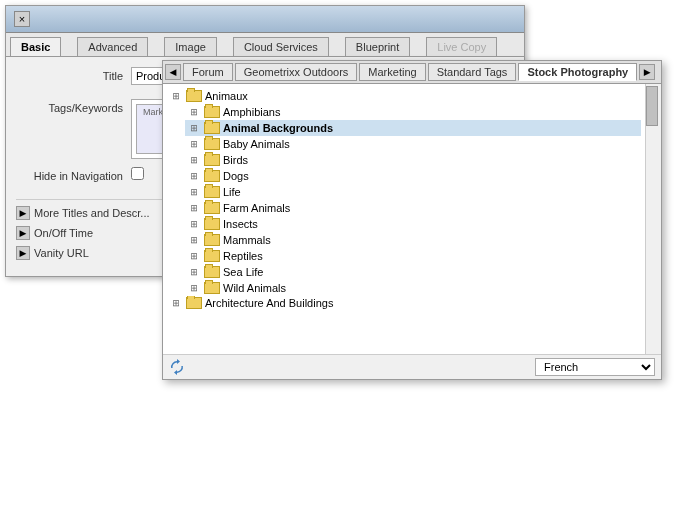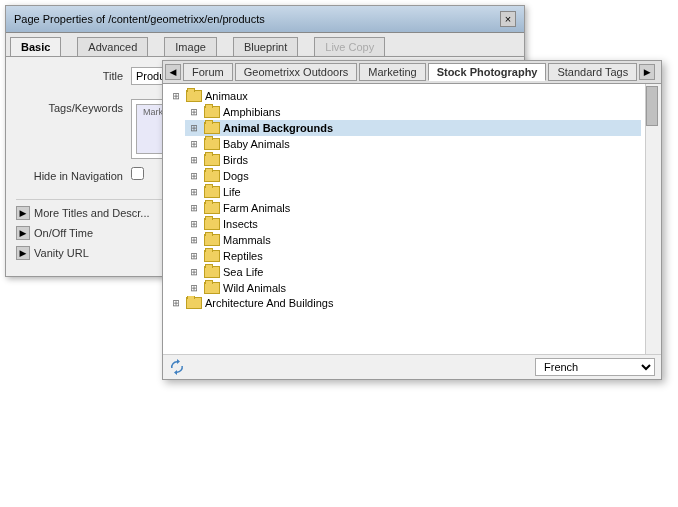--- a/index.html
+++ b/index.html
@@ -312,30 +312,30 @@
       background: #ccc;
       margin: 6px 0;
     }
   </style>
 </head>
 <body>
 
 <div class="dialog-outer">
 
   <div class="dialog-title-bar">
-    <span>Page Properties of /content/geometrixx/en/products</span>
     <div class="dialog-close-btn">
       <span>×</span>
     </div>
   </div>
 
   <div class="dialog-tabs">
     <div class="dialog-tab active">Basic</div>
     <div class="dialog-tab">Advanced</div>
     <div class="dialog-tab">Image</div>
+    <div class="dialog-tab">Cloud Services</div>
     <div class="dialog-tab">Blueprint</div>
     <div class="dialog-tab disabled">Live Copy</div>
   </div>
 
   <div class="dialog-body">
     <div class="dialog-main">
 
       <div class="form-row">
         <div class="form-label">Title</div>
         <div class="form-control">
@@ -393,22 +393,22 @@
   </div>
 </div>
 
 <div class="tag-browser">
 
   <div class="tag-browser-tabs">
     <div class="tb-nav-btn">◀</div>
     <div class="tb-tab">Forum</div>
     <div class="tb-tab">Geometrixx Outdoors</div>
     <div class="tb-tab">Marketing</div>
+    <div class="tb-tab">Standard Tags</div>
     <div class="tb-tab active">Stock Photography</div>
-    <div class="tb-tab">Standard Tags</div>
     <div class="tb-nav-btn">▶</div>
   </div>
 
   <div class="tag-browser-body">
     <div class="tag-tree">
 
       <div class="tree-item">
         <div class="tree-expand">⊞</div>
         <div class="tree-folder-icon"></div>
         <span class="tree-label">Animaux</span>

